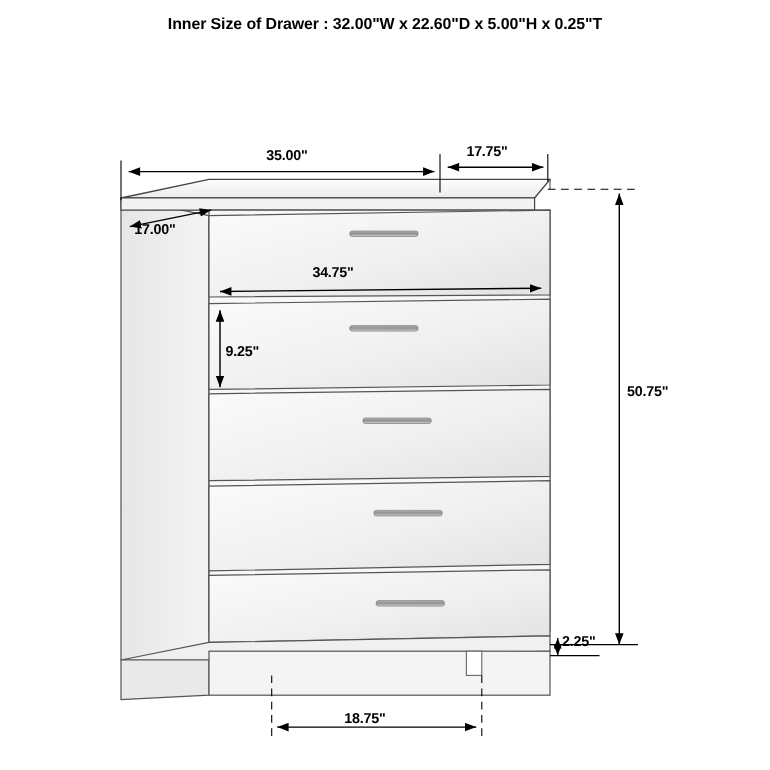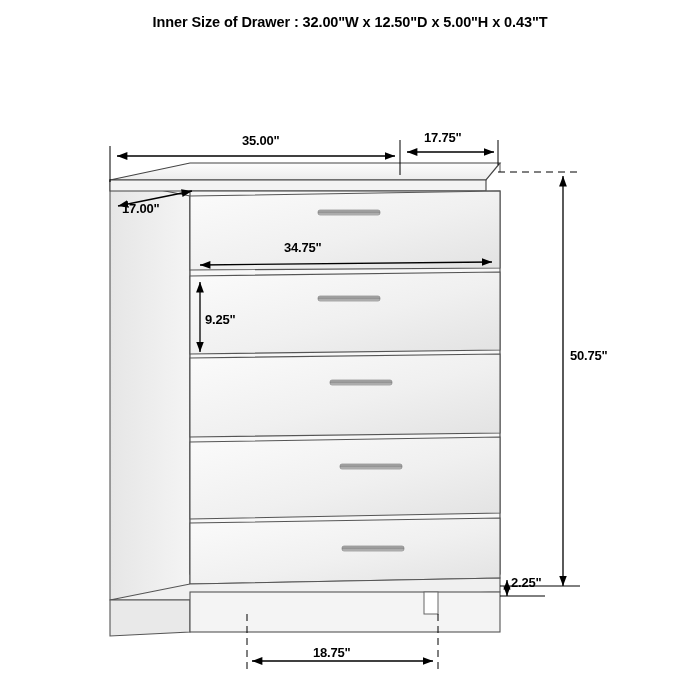--- a/index.html
+++ b/index.html
@@ -46,21 +46,21 @@
     color: #000;
     white-space: nowrap;
     letter-spacing: -0.2px;
   }
 </style>
 </head>
 <body>
 
 <div id="stage">
 
-  <div class="title">Inner Size of Drawer : 32.00"W x 12.50"D x 5.00"H x 0.43"T</div>
+  <div class="title">Inner Size of Drawer : 32.00"W x 22.60"D x 5.00"H x 0.25"T</div>
 
   <svg class="diagram" viewBox="0 0 700 700">
     <defs>
       <marker id="arrowEnd" markerWidth="9" markerHeight="9" refX="8" refY="3" orient="auto" markerUnits="strokeWidth">
         <path d="M0,0 L8,3 L0,6 z" fill="#000"></path>
       </marker>
       <marker id="arrowStart" markerWidth="9" markerHeight="9" refX="0" refY="3" orient="auto" markerUnits="strokeWidth">
         <path d="M8,0 L0,3 L8,6 z" fill="#000"></path>
       </marker>
       <linearGradient id="topGrad" x1="0" y1="0" x2="0" y2="1">

